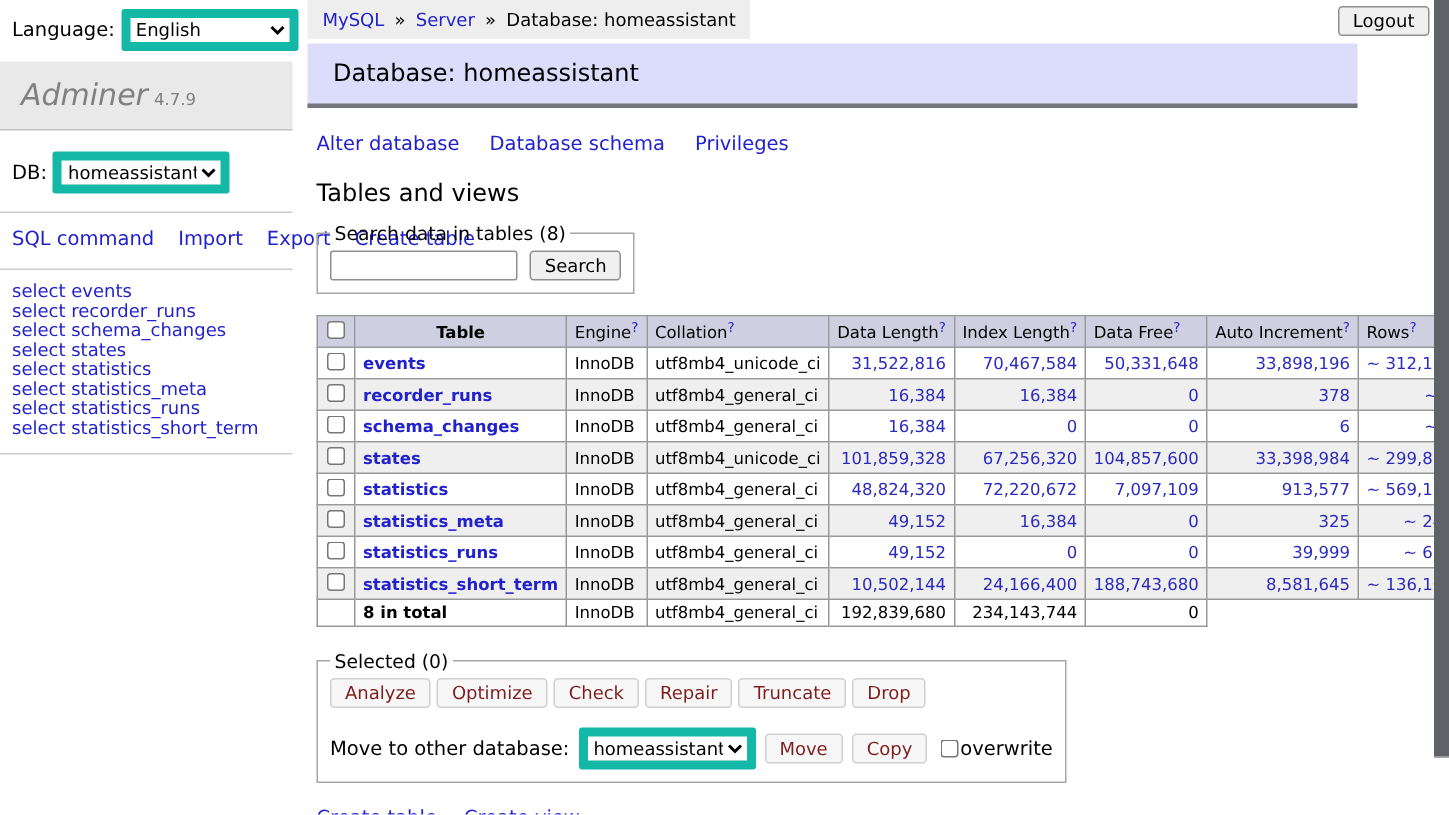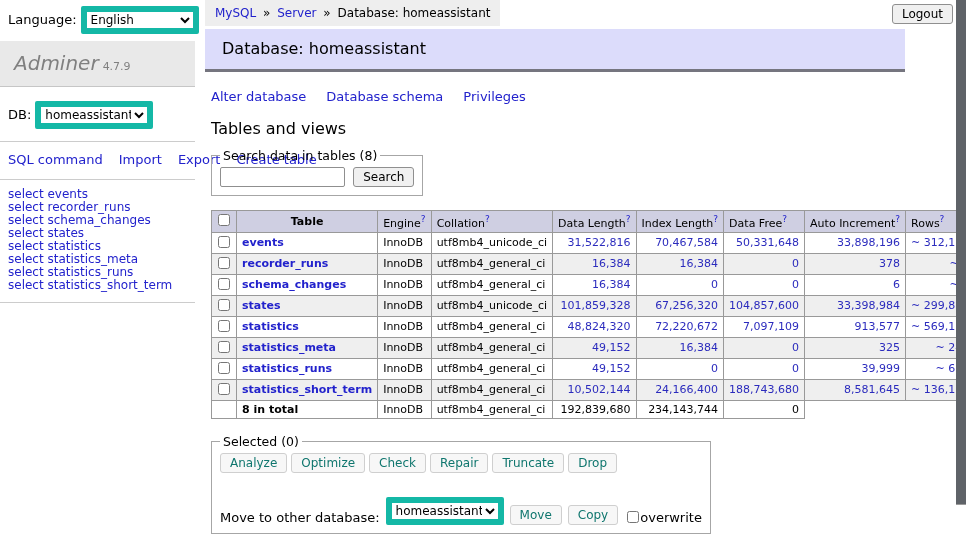--- a/index.html
+++ b/index.html
@@ -52,21 +52,21 @@
     position:absolute;top:4px;right:13px;
   }
 
   
   button{
     font-family:inherit;font-size:12px;
     background:#f0f0f0;border:1px solid #8f8f8f;border-radius:3px;
     padding:2px 9px;color:#000;cursor:pointer;
   }
   button:disabled{
-    background:#f7f7f7;border-color:#cfcfcf;color:#0f766e;cursor:default;
+    background:#f7f7f7;border-color:#cfcfcf;color:#7f1d1d;cursor:default;
   }
   input[type=text]{
     border:1px solid #8f8f8f;border-radius:2px;padding:2px 3px;
     font-family:inherit;font-size:12px;
   }
   select{font-family:inherit;border:6px solid #14b8a6;border-radius:2px;background:#fff;}
 
   
   h2.page-title{
     margin:0;font-weight:normal;font-size:16px;
@@ -103,21 +103,21 @@
   td.name a{font-weight:bold;}
   tr.alt td{background:var(--alt-bg);}
   tr.total td{background:#fff;}
   tr.total td.num{color:#000;}
   td.total-label{font-weight:bold;margin-top:39px;}
   input[type=checkbox]{width:12px;height:12px;margin:1px;}
 
   
   .selected-box{margin-top:15px;}
   .selected-box .btn-row button{margin-right:4px;}
-  .move-row{margin-top:24px;display:flex;align-items:flex-end;}
+  .move-row{margin-top:13px;display:flex;align-items:center;}
   .move-row select{width:118px;margin-left:6px;font-size:12px;}
   .move-row button{margin-left:6px;}
   .move-row label{display:flex;align-items:center;margin-left:8px;font-size:13px;}
 
   .create-links{margin:16px 0 0;}
   .create-links a{margin-right:18px;}
 
   
   #scrollbar{
     position:absolute;top:0;right:0;width:10px;height:543px;background:#ffffff;

